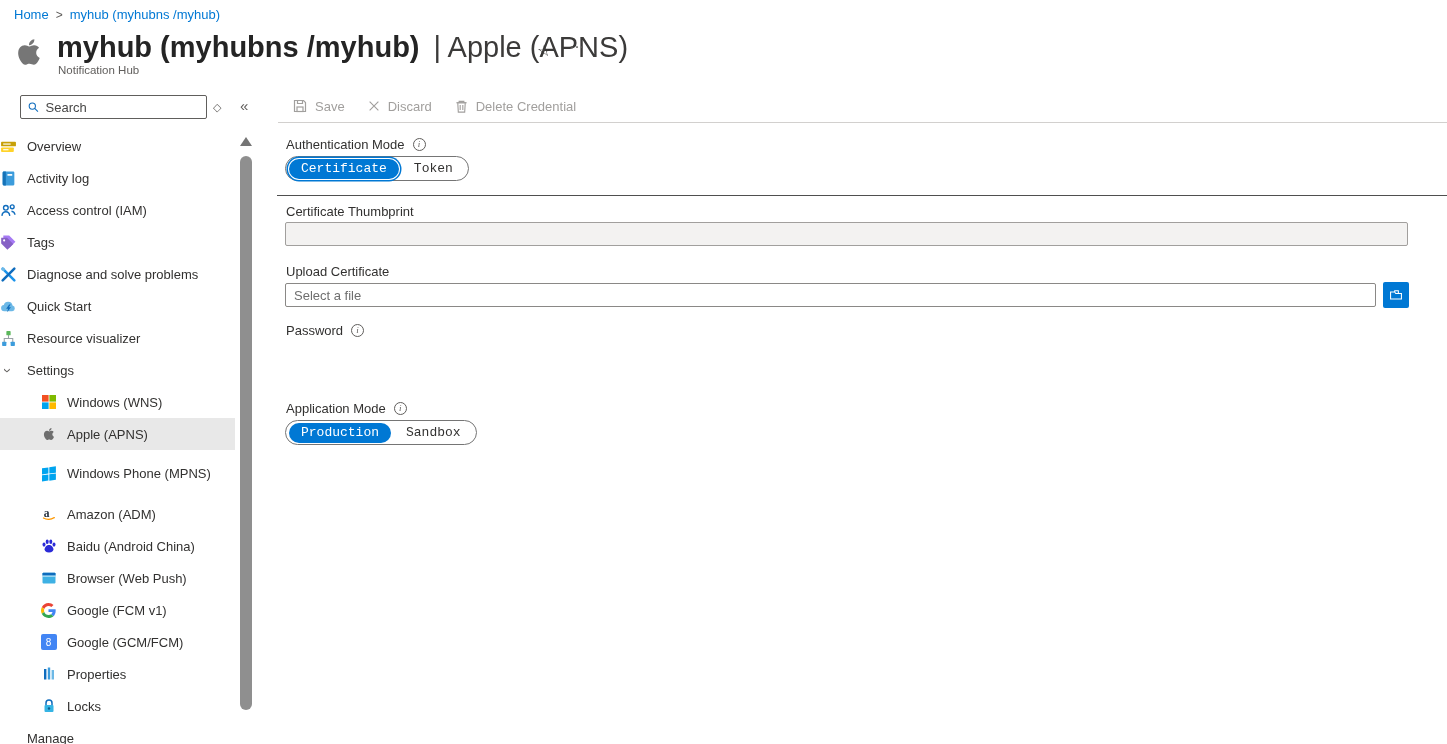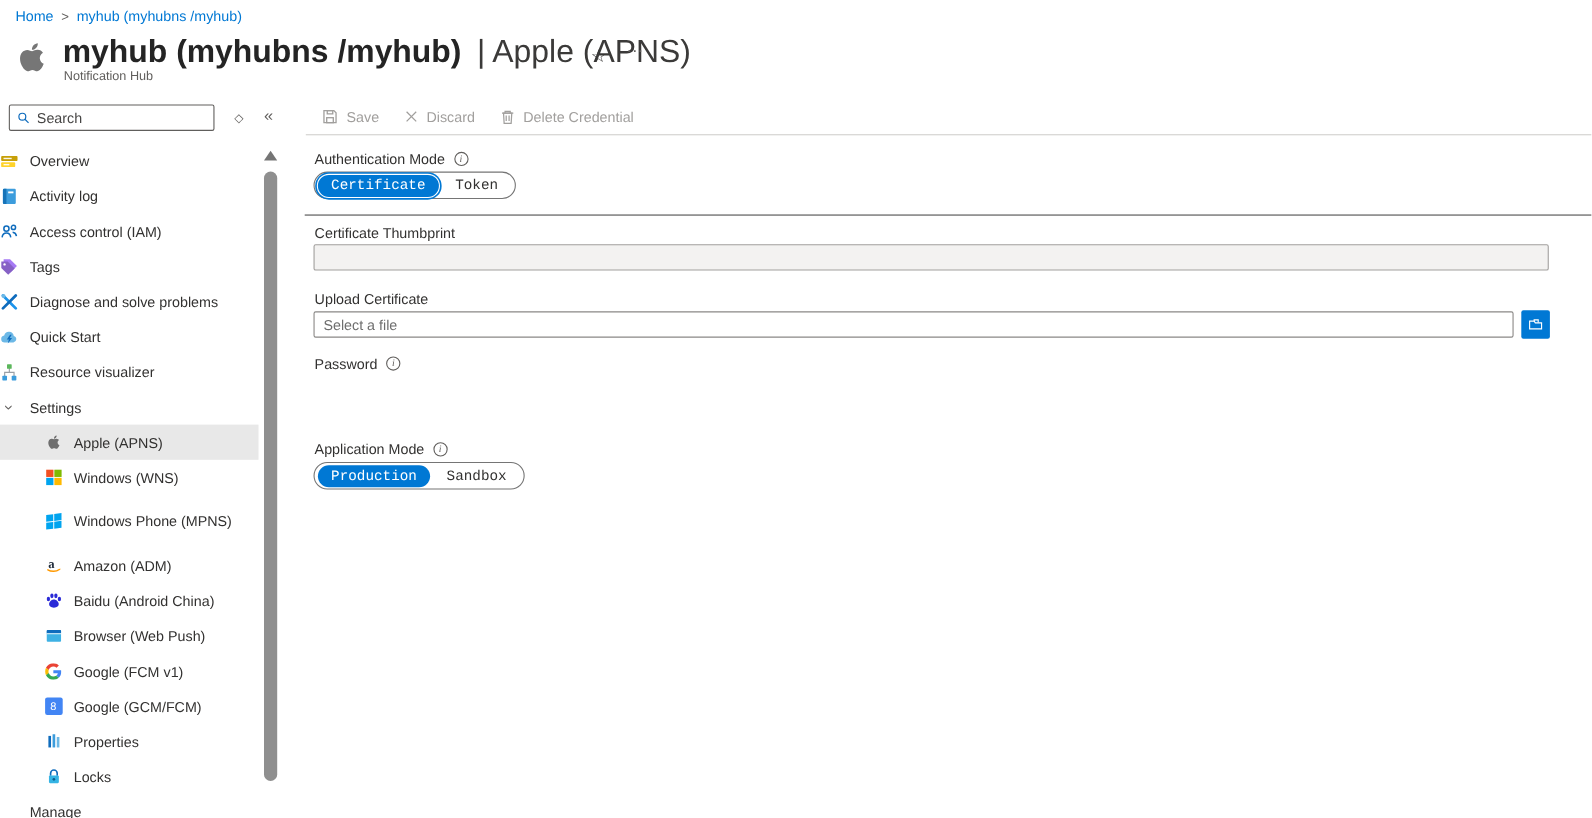--- a/index.html
+++ b/index.html
@@ -15,21 +15,21 @@
   
   .app-icon { position:absolute; left:12px; top:35px; width:34px; height:34px; }
   .page-title { position:absolute; left:57px; top:33px; font-size:29px; line-height:28px; white-space:nowrap; }
   .page-title .t-bold { font-weight:bold; color:#242424; }
   .page-title .t-rest { font-weight:400; color:#3b3a39; margin-left:6px; }
   .star-btn { position:absolute; left:531px; top:40px; font-size:16px; color:#323130; cursor:pointer; background:none; border:none; }
   .more-btn { position:absolute; left:563px; top:33px; font-size:16px; color:#605e5c; cursor:pointer; background:none; border:none; letter-spacing:1px; }
   .subtitle { position:absolute; left:58px; top:64px; font-size:11.5px; color:#605e5c; }
 
   
-  .search-box { position:absolute; left:8px; top:95px; width:187px; height:24px; border:1px solid #605e5c; border-radius:2px; display:flex; align-items:center; padding:0 6px; gap:6px; background:#fff; }
+  .search-box { position:absolute; left:20px; top:95px; width:187px; height:24px; border:1px solid #605e5c; border-radius:2px; display:flex; align-items:center; padding:0 6px; gap:6px; background:#fff; }
   .search-box input { border:none; outline:none; width:100%; font-size:13px; font-family:inherit; color:#323130; padding:0; }
   .search-box input::placeholder { color:#323130; opacity:.9; }
   .menu-pin { position:absolute; left:207px; top:100px; font-size:11px; color:#605e5c; background:none; border:none; cursor:pointer; }
   .menu-collapse { position:absolute; left:234px; top:96px; font-size:15px; color:#605e5c; background:none; border:none; cursor:pointer; }
 
   .toolbar { position:absolute; left:286px; top:97px; display:flex; gap:10px; align-items:center; }
   .toolbar-item { display:flex; align-items:center; gap:7px; font-size:13px; color:#a19f9d; background:none; border:none; cursor:default; font-family:inherit; }
   .divider-toolbar { position:absolute; top:122px; left:278px; right:0; height:1px; background:#d2d0ce; }
 
   
@@ -202,39 +202,39 @@
           </svg>
       </span>
       <span class="side-label">Resource visualizer</span>
     </div>
 
     <div class="side-item">
       <span class="chev rot90">›</span>
       <span class="side-label">Settings</span>
     </div>
 
-    <div class="side-item child selected">
-      <span class="side-icon">
-        <svg viewBox="0 0 24 24" width="16" height="16">
-            <path fill="#6e6e6e" d="M17.05 20.28c-.98.95-2.05.8-3.08.35-1.09-.46-2.09-.48-3.24 0-1.44.62-2.2.44-3.06-.35C2.79 15.25 3.51 7.59 9.05 7.31c1.35.07 2.29.74 3.08.8 1.18-.24 2.31-.93 3.57-.84 1.51.12 2.65.72 3.4 1.8-3.12 1.87-2.38 5.98.48 7.13-.57 1.5-1.31 2.99-2.54 4.09zM12.03 7.25c-.15-2.23 1.66-4.07 3.74-4.25.29 2.58-2.34 4.5-3.74 4.25z"></path>
-          </svg>
-      </span>
-      <span class="side-label">Apple (APNS)</span>
-    </div>
-
     <div class="side-item child">
       <span class="side-icon">
         <svg viewBox="0 0 16 16" width="16" height="16">
             <rect x="1" y="1" width="6.6" height="6.6" fill="#f25022"></rect>
             <rect x="8.4" y="1" width="6.6" height="6.6" fill="#7fba00"></rect>
             <rect x="1" y="8.4" width="6.6" height="6.6" fill="#00a4ef"></rect>
             <rect x="8.4" y="8.4" width="6.6" height="6.6" fill="#ffb900"></rect>
           </svg>
       </span>
       <span class="side-label">Windows (WNS)</span>
+    </div>
+
+    <div class="side-item child selected">
+      <span class="side-icon">
+        <svg viewBox="0 0 24 24" width="16" height="16">
+            <path fill="#6e6e6e" d="M17.05 20.28c-.98.95-2.05.8-3.08.35-1.09-.46-2.09-.48-3.24 0-1.44.62-2.2.44-3.06-.35C2.79 15.25 3.51 7.59 9.05 7.31c1.35.07 2.29.74 3.08.8 1.18-.24 2.31-.93 3.57-.84 1.51.12 2.65.72 3.4 1.8-3.12 1.87-2.38 5.98.48 7.13-.57 1.5-1.31 2.99-2.54 4.09zM12.03 7.25c-.15-2.23 1.66-4.07 3.74-4.25.29 2.58-2.34 4.5-3.74 4.25z"></path>
+          </svg>
+      </span>
+      <span class="side-label">Apple (APNS)</span>
     </div>
 
     <div class="side-item child two-line">
       <span class="side-icon">
         <svg viewBox="0 0 16 16" width="16" height="16">
             <g fill="#00a4ef" transform="skewY(-7) translate(0,1.2)">
               <rect x="1" y="1.2" width="6.4" height="6.1"></rect>
               <rect x="8.3" y="1" width="6.6" height="6.4"></rect>
               <rect x="1" y="8.2" width="6.4" height="6.1"></rect>
               <rect x="8.3" y="8.1" width="6.6" height="6.4"></rect>

